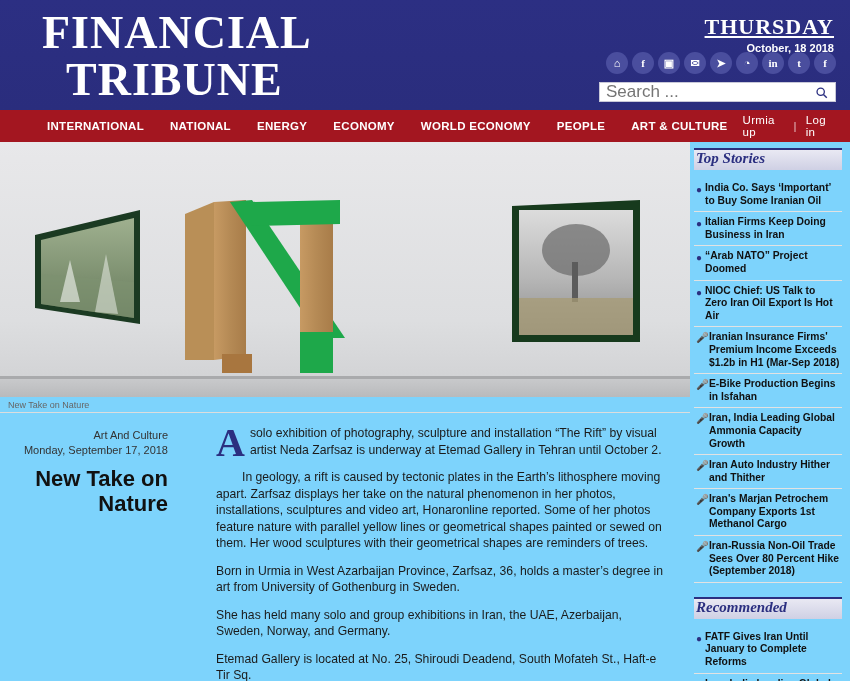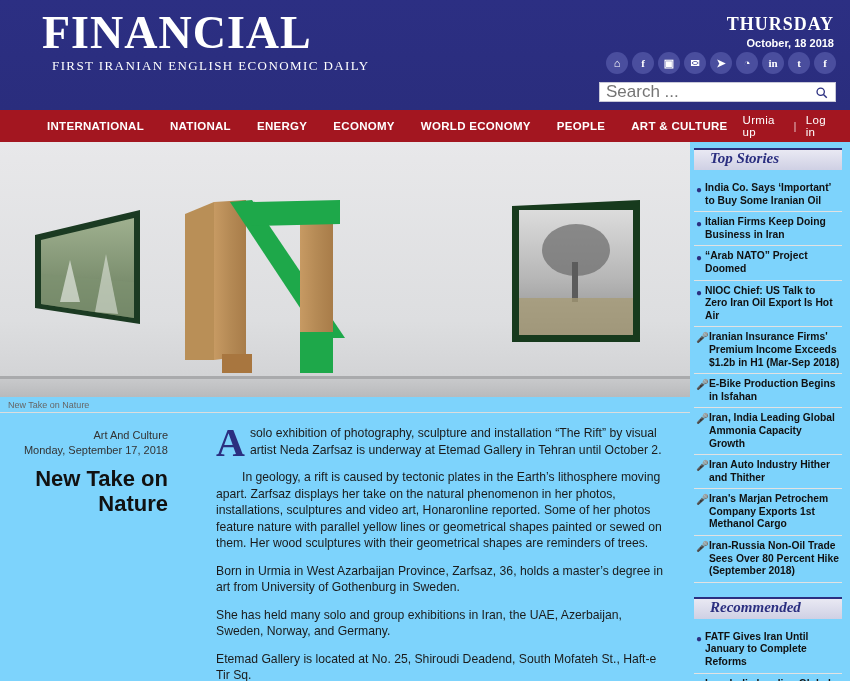--- a/index.html
+++ b/index.html
@@ -38,21 +38,21 @@
   }
   .logo-sub {
     font-family: "Liberation Serif", serif;
     font-size: 13px;
     letter-spacing: 1.4px;
     padding-left: 10px;
     margin-top: 2px;
   }
 
   .day-wrap { position:absolute; right: 16px; top: 14px; text-align:right; color:#fff; }
-  .day { font-family:"Liberation Serif", serif; font-weight:bold; font-size:18px; letter-spacing:1px; }
+  .day { font-family:"Liberation Serif", serif; font-weight:bold; font-size:22px; letter-spacing:1px;text-decoration:underline; }
   .date { font-size: 11px; font-weight:bold; margin-top:2px; }
 
   .social { position:absolute; right: 14px; top: 52px; display:flex; gap:4px; }
   .soc {
     width: 22px; height: 22px; border-radius: 50%;
     background: #4a4e9e; color:#fff;
     display:flex; align-items:center; justify-content:center;
     font-size: 11px; font-weight:bold;
     font-family:"Liberation Serif", serif;
   }
@@ -133,21 +133,21 @@
   .rail-head .bar {
     position:absolute; left:0; top:0; right:0; height: 22px;
     background: linear-gradient(180deg,#e9e9f3,#cfd0e4);
     border-top: 2px solid #2b2f80;
   }
   .rail-head .txt {
     position:relative;
     font-family:"Liberation Serif", serif;
     font-style: italic; font-weight:bold;
     font-size: 15px; color:#2b2f80;
-    padding: 2px 0 0 16px;
+    padding: 2px 0 0 2px;
   }
   .rail-list { list-style:none; margin:0; padding:0; }
   .rail-list li {
     display:flex; align-items:flex-start;
     font-size: 10.3px; line-height: 12.6px;
     font-weight: bold; color:#111;
     padding: 4px 2px 4px 2px;
     border-bottom: 1px solid #e2e2e2;
   }
   .bullet-dot {
@@ -159,20 +159,21 @@
   .rail-gap { height: 14px; }
 </style>
 </head>
 <body>
 
 <div class="page">
 
   <div class="masthead">
     <div class="logo-wrap">
       <div class="logo-line1">FINANCIAL</div>
+      <div class="logo-line2">TRIBUNE</div>
       <div class="logo-sub">FIRST IRANIAN ENGLISH ECONOMIC DAILY</div>
     </div>
 
     <div class="day-wrap">
       <div class="day">THURSDAY</div>
       <div class="date">October, 18 2018</div>
     </div>
 
     <div class="social">
       <div class="soc">⌂</div>

